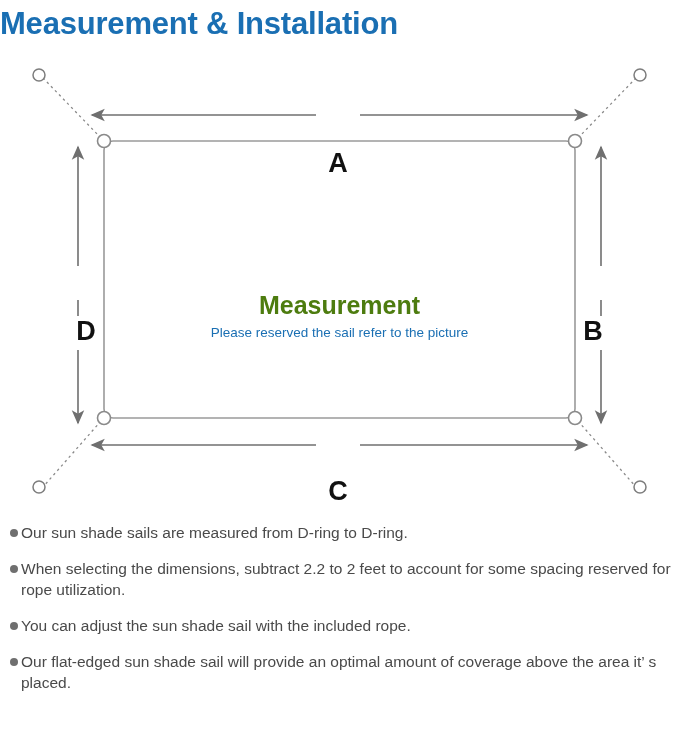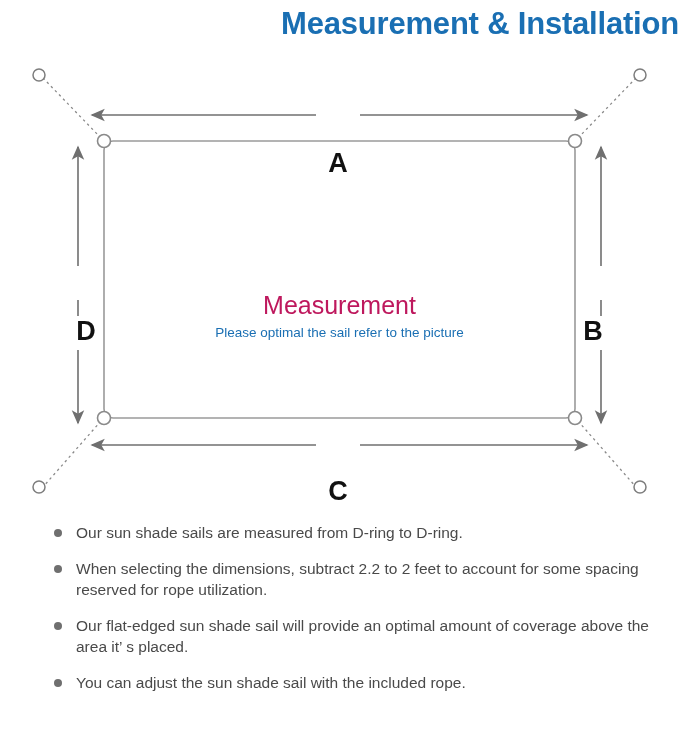--- a/index.html
+++ b/index.html
@@ -15,21 +15,21 @@
     position: relative;
   }
 
   #page-root { position: relative; width: 679px; height: 739px; }
 
   
   .title {
     position: absolute;
     left: 0; top: 4px;
     width: 679px;
-    text-align: right;
+    text-align: left;
     font-size: 31px;
     font-weight: bold;
     color: #1a6fb3;
     letter-spacing: -0.2px;
     line-height: 40px;
     white-space: nowrap;
   }
 
   
   .diagram {
@@ -41,22 +41,22 @@
 
   .center-label {
     position: absolute;
     left: 104px; top: 240px;
     width: 471px;
     text-align: center;
     pointer-events: none;
   }
   .center-title {
     font-size: 25px;
-    font-weight: normal;
-    color: #be185d;
+    font-weight: bold;
+    color: #4d7c0f;
     line-height: 30px;
     white-space: nowrap;
   }
   .center-sub {
     font-size: 13.5px;
     color: #1a6fb3;
     line-height: 22px;
     margin-top: 2px;
     white-space: nowrap;
   }
@@ -76,26 +76,25 @@
   .dim-d { left: 70px; top: 266px; width: 32px; height: 34px; }
 
   
   .notes {
     position: absolute;
     left: 0; top: 522px;
     width: 679px;
   }
   .note-item {
     position: relative;
-    padding-left: 32px;
+    padding-left: 21px;
     margin-bottom: 15px;
     font-size: 15.5px;
     line-height: 21px;
     color: #4a4a4a;
-    margin-left: 44px;
   }
   .note-item:last-child { margin-bottom: 0; }
   .note-bullet {
     position: absolute;
     left: 10px; top: 7px;
     width: 8px; height: 8px;
     border-radius: 50%;
     background: #6f6f6f;
   }
   .note-text { display: block; }
@@ -140,41 +139,41 @@
 
       <line x1="78" y1="216" x2="78" y2="97" stroke="#6f6f6f" stroke-width="1.6" marker-end="url(#arrHead)"></line>
       <line x1="78" y1="250" x2="78" y2="373" stroke="#6f6f6f" stroke-width="1.6" marker-end="url(#arrHead)"></line>
 
       <line x1="601" y1="216" x2="601" y2="97" stroke="#6f6f6f" stroke-width="1.6" marker-end="url(#arrHead)"></line>
       <line x1="601" y1="250" x2="601" y2="373" stroke="#6f6f6f" stroke-width="1.6" marker-end="url(#arrHead)"></line>
     </svg>
 
     <div class="center-label">
       <div class="center-title">Measurement</div>
-      <div class="center-sub">Please optimal the sail refer to the picture</div>
+      <div class="center-sub">Please reserved the sail refer to the picture</div>
     </div>
 
     <div class="dim-letter dim-a">A</div>
     <div class="dim-letter dim-b">B</div>
     <div class="dim-letter dim-c">C</div>
     <div class="dim-letter dim-d">D</div>
   </div>
 
   <div class="notes">
     <div class="note-item">
       <span class="note-bullet"></span>
       <span class="note-text">Our sun shade sails are measured from D-ring to D-ring.</span>
     </div>
     <div class="note-item">
       <span class="note-bullet"></span>
       <span class="note-text">When selecting the dimensions, subtract 2.2 to 2 feet to account for some spacing reserved for rope utilization.</span>
     </div>
     <div class="note-item">
       <span class="note-bullet"></span>
-      <span class="note-text">Our flat-edged sun shade sail will provide an optimal amount of coverage above the area it’ s placed.</span>
+      <span class="note-text">You can adjust the sun shade sail with the included rope.</span>
     </div>
     <div class="note-item">
       <span class="note-bullet"></span>
-      <span class="note-text">You can adjust the sun shade sail with the included rope.</span>
+      <span class="note-text">Our flat-edged sun shade sail will provide an optimal amount of coverage above the area it’ s placed.</span>
     </div>
   </div>
 
 </div>
 
 </body></html>

